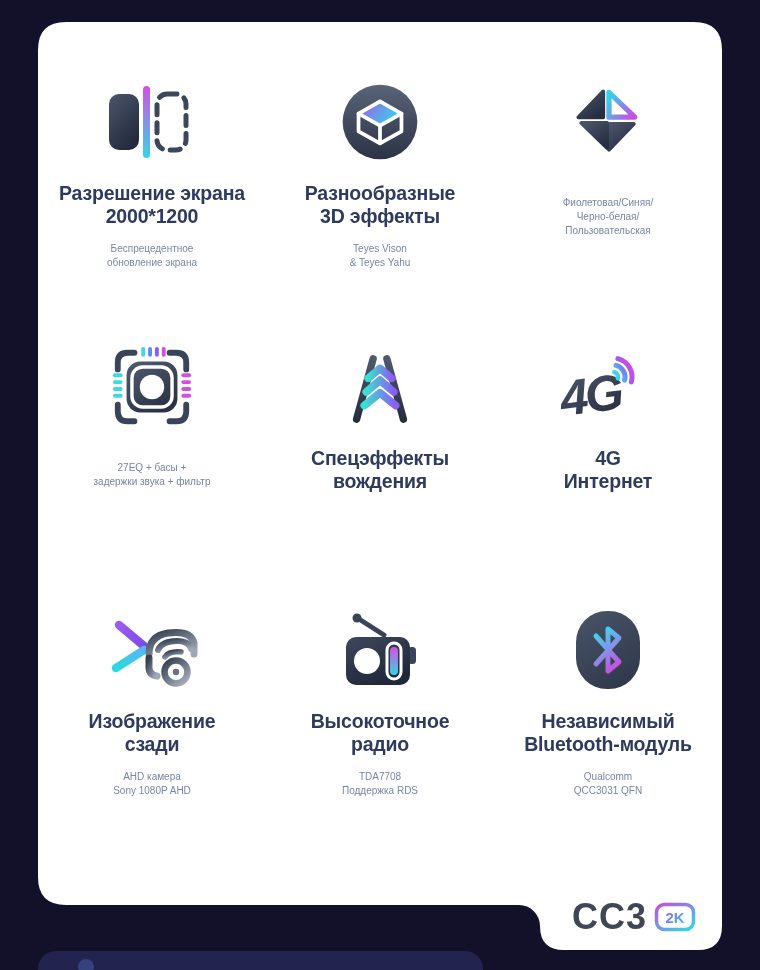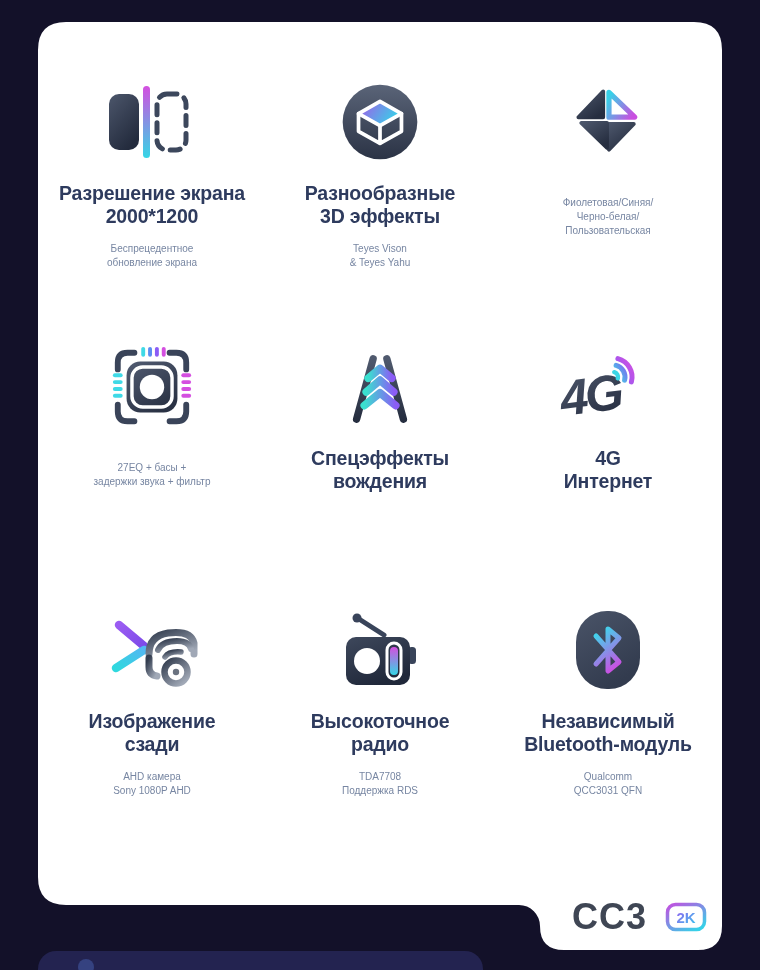--- a/index.html
+++ b/index.html
@@ -28,21 +28,21 @@
   .bottom-card{
     position:absolute;left:38px;top:951px;width:445px;height:19px;z-index:1;
     background:#232350;border-radius:18px 18px 0 0;
   }
   .bottom-card-dot{
     position:absolute;left:40px;top:8px;width:16px;height:16px;border-radius:50%;
     background:#3a4a8c;opacity:.8;
   }
   .logo{
     position:absolute;left:572px;top:899px;height:36px;z-index:3;
-    display:flex;align-items:center;gap:18px;
+    display:flex;align-items:center;gap:7px;
   }
   .logo-text{
     font-size:36px;font-weight:bold;color:#3f4654;letter-spacing:1px;line-height:1;
   }
 </style>
 </head>
 <body>
 
 <svg class="shape-layer" viewBox="0 0 760 970">
   <path d="M38 50 Q38 22 66 22 L694 22 Q722 22 722 50 L722 926 Q722 950 698 950 L564 950 Q540 950 540 926 A21 21 0 0 0 519 905 L66 905 Q38 905 38 877 Z" fill="#ffffff"></path>

